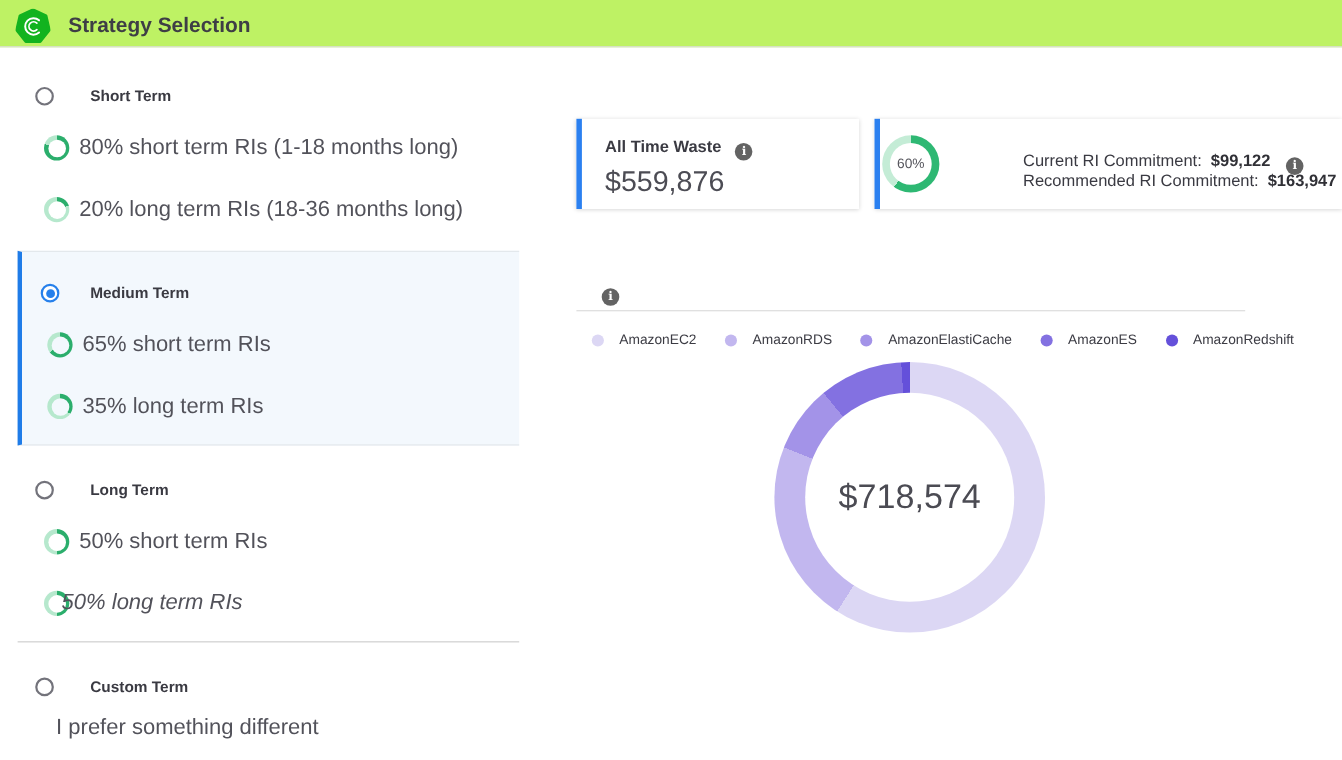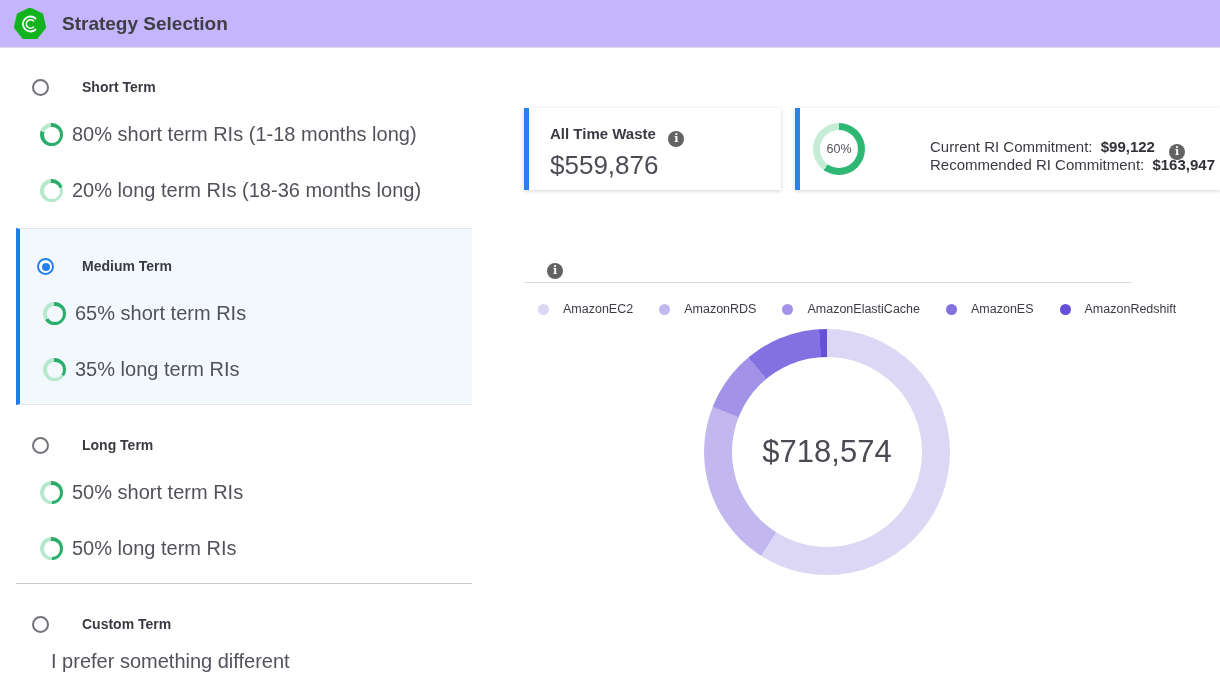--- a/index.html
+++ b/index.html
@@ -1,20 +1,20 @@
 <!DOCTYPE html>
 <html><head>
 <meta charset="utf-8">
 <style>
   * { margin:0; padding:0; box-sizing:border-box; }
   html,body { width:1220px; height:691px; background:#fff; font-family:"Liberation Sans", sans-serif; overflow:hidden; }
   .abs { position:absolute; }
 
   
-  .header { position:absolute; left:0; top:0; width:1220px; height:48px; border-bottom:1px solid #dcdcdc; background:#c4b5fd; }
+  .header { position:absolute; left:0; top:0; width:1220px; height:43px; border-bottom:1px solid #dcdcdc; background:#bef264; }
   .logo { position:absolute; left:14px; top:8px; width:32px; height:32px; }
   .page-title { position:absolute; left:62px; top:13px; font-size:19px; font-weight:700; color:#3e3e45; }
 
   
   .radio { width:17px; height:17px; border:2px solid #73737b; border-radius:50%; background:#fff; }
   .radio.checked { border-color:#2680eb; position:relative; }
   .radio.checked::after { content:''; position:absolute; inset:2.5px; background:#2680eb; border-radius:50%; }
 
   .grp-label { font-size:14px; font-weight:700; color:#3a3a42; line-height:17px; }
   .sub-label { font-size:20px; color:#52525a; line-height:18px; }
@@ -89,38 +89,38 @@
 <div class="abs mini-donut" style="left: 43px; top: 358px; --hole: #f3f8fd; background: conic-gradient(rgb(43, 174, 108) 0deg, rgb(43, 174, 108) 35%, rgb(182, 232, 205) 35%, rgb(182, 232, 205) 100%);"></div>
 <div class="abs sub-label" style="left:75px; top:360px;">35% long term RIs</div>
 
 <div class="abs radio" style="left:32px; top:437px;"></div>
 <div class="abs grp-label" style="left:82px; top:437px;">Long Term</div>
 
 <div class="abs mini-donut" style="left: 40px; top: 481px; background: conic-gradient(rgb(43, 174, 108) 0deg, rgb(43, 174, 108) 50%, rgb(182, 232, 205) 50%, rgb(182, 232, 205) 100%);"></div>
 <div class="abs sub-label" style="left:72px; top:483px;">50% short term RIs</div>
 
 <div class="abs mini-donut" style="left: 40px; top: 537px; background: conic-gradient(rgb(43, 174, 108) 0deg, rgb(43, 174, 108) 50%, rgb(182, 232, 205) 50%, rgb(182, 232, 205) 100%);"></div>
-<div class="abs sub-label" style="left:72px; top:539px;">50% long term RIs</div>
+<div class="abs sub-label" style="left:56px; top:539px;font-style:italic;">50% long term RIs</div>
 
 <div class="divider-h" style="left:16px; top:583px; width:456px;"></div>
 
 <div class="abs radio" style="left:32px; top:616px;"></div>
 <div class="abs grp-label" style="left:82px; top:616px;">Custom Term</div>
 <div class="abs sub-label" style="left:51px; top:652px;">I prefer something different</div>
 
 <div class="card" style="left:524px; width:257px; height:82px;text-align:center;">
   <div class="abs" style="left:21px; top:17px; white-space:nowrap;">
     <span class="card-label">All Time Waste</span>
     <span class="info-icon" style="margin-left:8px;"></span>
   </div>
   <div class="abs card-value-big" style="left:21px; top:42px;">$559,876</div>
 </div>
 
 <div class="card" style="left:795px; width:425px; height:82px;">
-  <div class="abs gauge" style="left: 13px; top: 15px; background: conic-gradient(rgb(46, 184, 115) 0deg, rgb(46, 184, 115) 60%, rgb(196, 236, 214) 60%, rgb(196, 236, 214) 100%);">
+  <div class="abs gauge" style="left: 2px; top: 15px; background: conic-gradient(rgb(46, 184, 115) 0deg, rgb(46, 184, 115) 60%, rgb(196, 236, 214) 60%, rgb(196, 236, 214) 100%);">
     <div class="gauge-hole">60%</div>
   </div>
   <div class="abs ri-row" style="left:130px; top:30px;">
     <span>Current RI Commitment:</span>
     <b style="margin-left:4px;">$99,122</b>
     <span class="info-icon" style="margin-left:10px;"></span>
   </div>
   <div class="abs ri-row" style="left:130px; top:48px;">
     <span>Recommended RI Commitment:</span>
     <b style="margin-left:4px;">$163,947</b>

